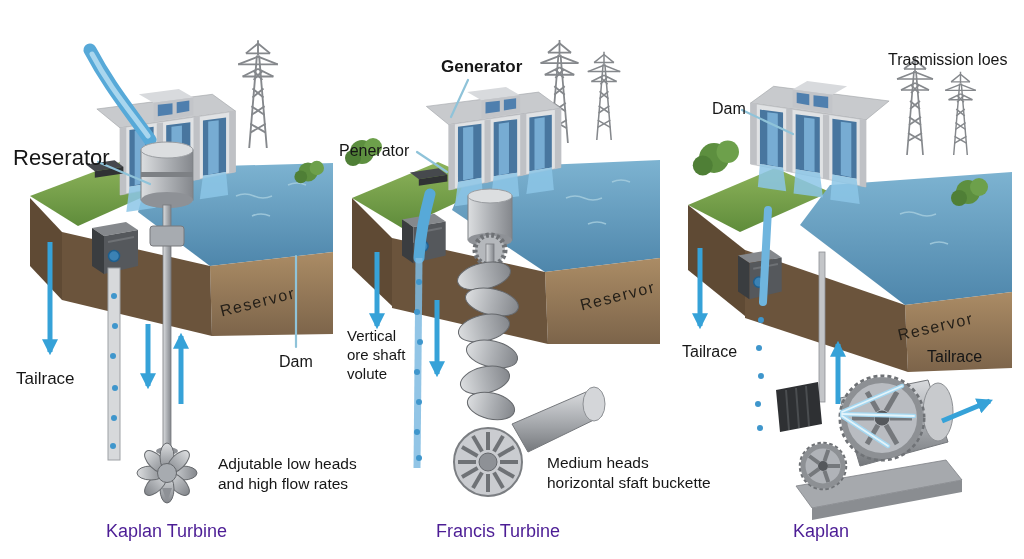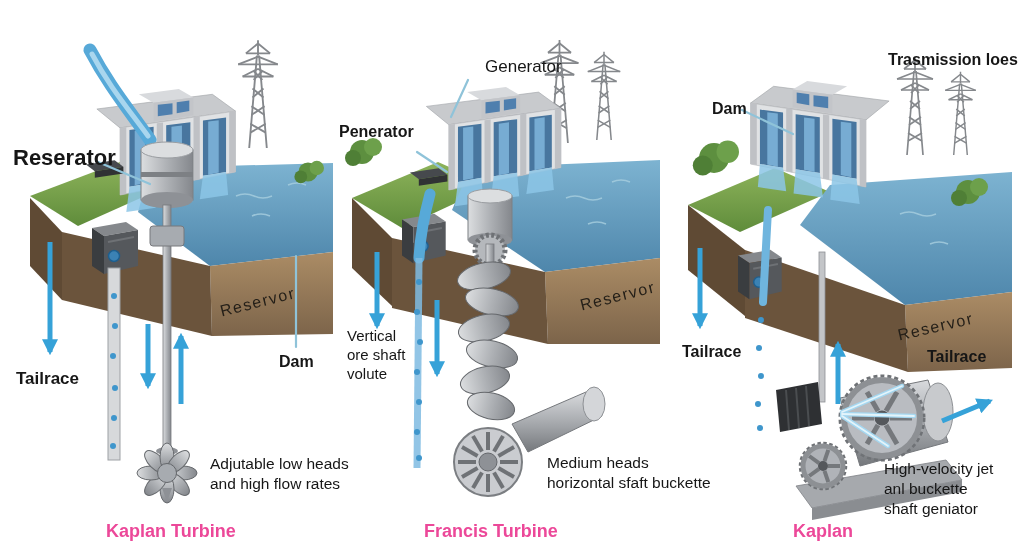--- a/index.html
+++ b/index.html
@@ -1,24 +1,24 @@
 <!DOCTYPE html>
 <html style="--arrow-blue: #36a2d8; --leader: #8fc3d9; --text: #161616; --water: #6ca6c6; --waterfall: #57a9d8; --earth: #9a7b58; --grass: #74a04a; --concrete: #d2d4d7;"><head>
 <meta charset="utf-8">
 <style>
   html,body{margin:0;padding:0;background:#fff;}
   .canvas{position:relative;width:1024px;height:559px;background:#ffffff;overflow:hidden;
           font-family:"Liberation Sans",sans-serif;}
   .canvas svg.scene{position:absolute;left:0;top:0;}
-  .label{position:absolute;color:var(--text,#161616);font-size:16px;font-weight:700;
+  .label{position:absolute;color:var(--text,#161616);font-size:16px;font-weight:400;
          line-height:1.28;white-space:nowrap;}
   .pre{white-space:pre-line;}
   .note{font-weight:400;font-size:15.5px;}
-  .title{font-weight:700;font-size:18px;color:#ec4899;}
-  .boldlbl{font-weight:400;margin-left:44px;}
+  .title{font-weight:400;font-size:18px;color:#4c1d95;}
+  .boldlbl{font-weight:700;}
   .reservoir-label{font-size:16px;color:#241f18;letter-spacing:1.5px;font-weight:500;
                    transform-origin:left top;}
   .arrow{stroke:var(--arrow-blue,#36a2d8);stroke-width:5;fill:none;stroke-linecap:butt;}
   .leader{stroke:var(--leader,#8fc3d9);stroke-width:2.2;fill:none;stroke-linecap:round;}
   .jet{stroke:#a5d7f0;stroke-width:4.5;fill:none;stroke-linecap:round;}
   .jetcore{stroke:#e3f4fb;stroke-width:1.8;fill:none;stroke-linecap:round;}
 </style>
 </head>
 <body>
 
@@ -279,37 +279,34 @@
     <line class="arrow" x1="838" y1="404" x2="838" y2="344" marker-end="url(#ah)"></line>
     <line class="arrow" x1="942" y1="421" x2="990" y2="401" marker-end="url(#ah)"></line>
     <line class="leader" x1="742" y1="110" x2="793" y2="134"></line>
   </g>
 </svg>
 
 <div class="label" style="left:13px;top:144px;font-size:22px">Reserator</div>
 <div class="label" style="left:16px;top:368px;font-size:17px">Tailrace</div>
 <div class="label" style="left:279px;top:352px">Dam</div>
 <div class="label reservoir-label" style="left:218px;top:302px;transform:rotate(-14deg)">Reservor</div>
-<div class="label note pre" style="left:210px;top:454px">Adjutable low heads
+<div class="label note pre" style="left:218px;top:454px">Adjutable low heads
 and high flow rates</div>
 <div class="label title" style="left:106px;top:520px">Kaplan Turbine</div>
 
 <div class="label boldlbl" style="left:441px;top:56px;font-size:17px">Generator</div>
-<div class="label" style="left:339px;top:122px">Penerator</div>
+<div class="label" style="left:339px;top:141px">Penerator</div>
 <div class="label reservoir-label" style="left:578px;top:296px;transform:rotate(-14deg)">Reservor</div>
 <div class="label note pre" style="left:347px;top:326px;font-size:15px">Vertical
 ore shaft
 volute</div>
 <div class="label note pre" style="left:547px;top:453px">Medium heads
 horizontal sfaft buckette</div>
-<div class="label title" style="left:424px;top:520px">Francis Turbine</div>
+<div class="label title" style="left:436px;top:520px">Francis Turbine</div>
 
 <div class="label" style="left:888px;top:50px">Trasmission loes</div>
 <div class="label" style="left:712px;top:99px">Dam</div>
 <div class="label" style="left:682px;top:342px">Tailrace</div>
 <div class="label" style="left:927px;top:347px">Tailrace</div>
 <div class="label reservoir-label" style="left:896px;top:326px;transform:rotate(-13deg)">Reservor</div>
-<div class="label note pre" style="left:884px;top:459px">High-velocity jet
-anl buckette
-shaft geniator</div>
 <div class="label title" style="left:793px;top:520px">Kaplan</div>
 
 </div>
 
 </body></html>

